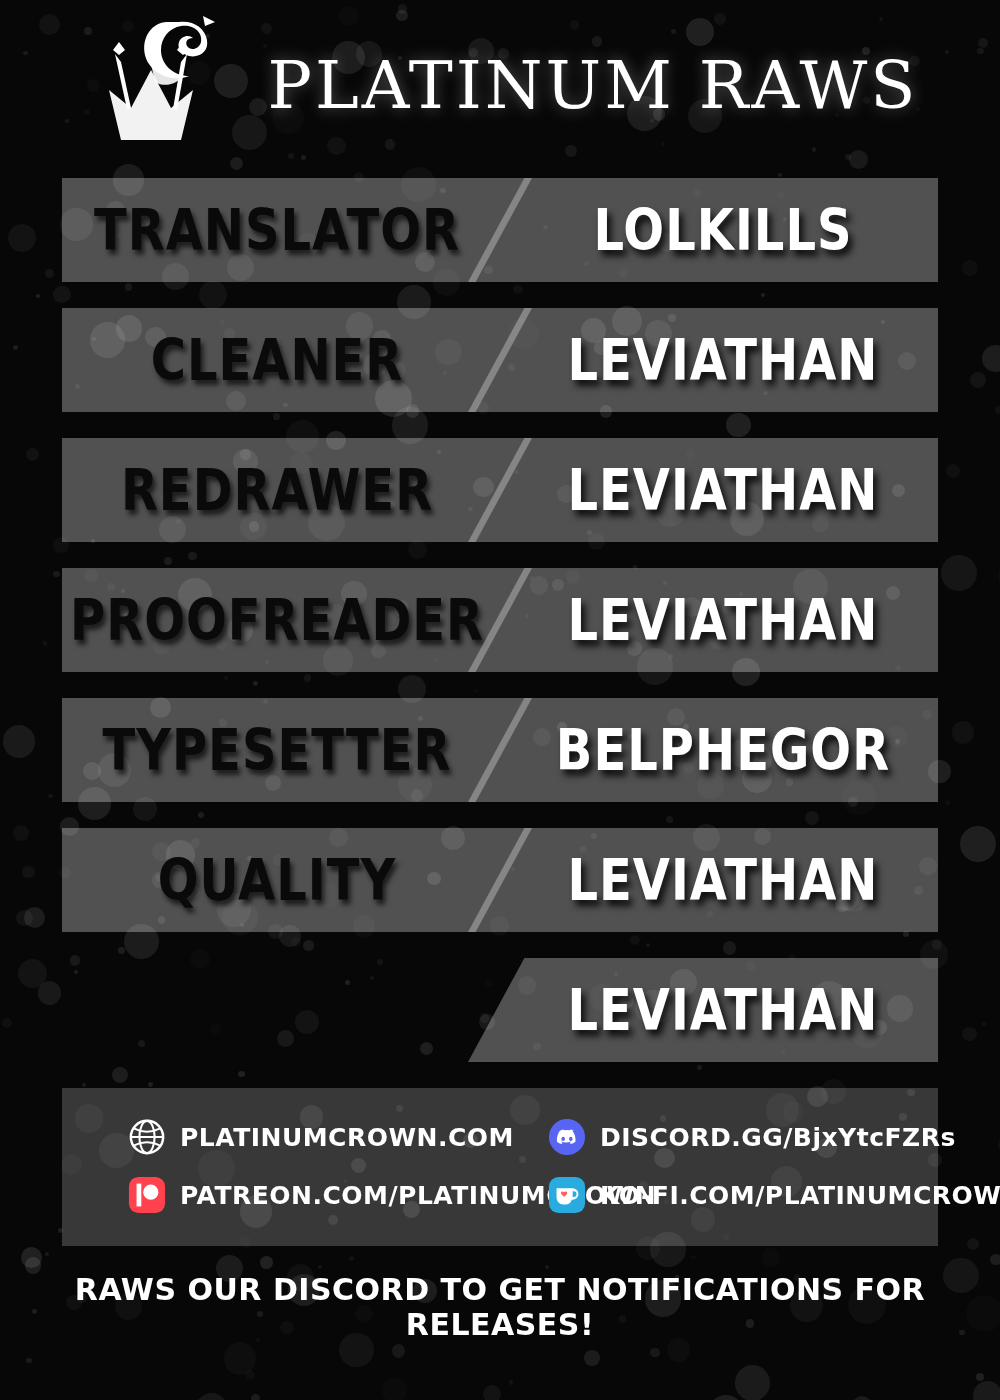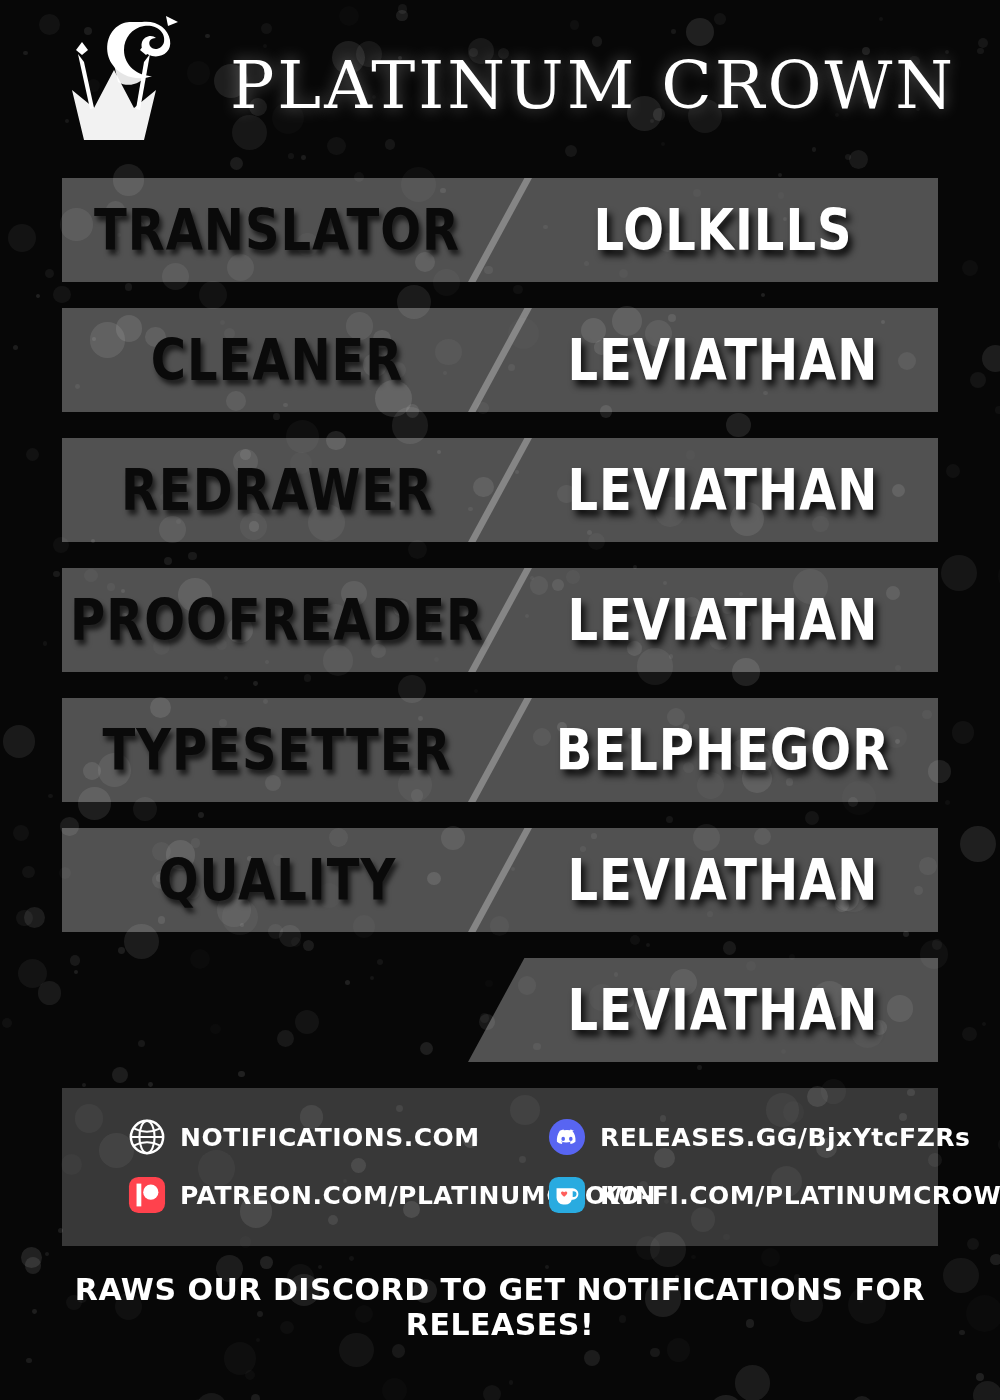--- a/index.html
+++ b/index.html
@@ -640,21 +640,21 @@
 
           <path d="M88 10 c14 -2 26 6 28 18 c2 12 -8 18 -18 16 c-8 -2 -12 -8 -10 -14
                    c2 -6 10 -8 14 -4 c-6 0 -8 4 -6 8 c3 5 12 4 14 -4 c2 -10 -8 -18 -20 -16
                    c-12 2 -20 12 -20 24 c0 16 14 26 28 26 c-14 6 -32 0 -40 -12
                    c-8 -12 -6 -30 6 -38 c5 -4 11 -4 14 -4 Z"></path>
           <path d="M60 52 c8 10 22 14 32 10 c-4 10 -18 14 -28 8 Z" opacity="0.9"></path>
           <path d="M112 4 l12 6 l-10 4 Z"></path>
         </g>
       </svg>
     </div>
-    <div id="site-title">PLATINUM CROWN</div>
+    <div id="site-title">PLATINUM RAWS</div>
   </div>
 
   <div id="credits">
       <div class="row">
         <div class="bar bar-left">
           <div class="role-text">TRANSLATOR</div>
         </div>
         <div class="bar bar-right">
           <div class="name-text">LOLKILLS</div>
         </div>
@@ -712,32 +712,32 @@
           <div class="link-item">
             <span>
               <svg class="ico" viewBox="0 0 40 40">
                 <circle cx="20" cy="20" r="17" fill="none" stroke="#ffffff" stroke-width="2.6"></circle>
                 <ellipse cx="20" cy="20" rx="8" ry="17" fill="none" stroke="#ffffff" stroke-width="2.2"></ellipse>
                 <line x1="3" y1="20" x2="37" y2="20" stroke="#ffffff" stroke-width="2.2"></line>
                 <path d="M6 11 Q20 18 34 11" fill="none" stroke="#ffffff" stroke-width="2"></path>
                 <path d="M6 29 Q20 22 34 29" fill="none" stroke="#ffffff" stroke-width="2"></path>
               </svg>
             </span>
-            <span class="lbl">NOTIFICATIONS.COM</span>
+            <span class="lbl">PLATINUMCROWN.COM</span>
           </div>
           <div class="link-item">
             <span>
               <svg class="ico" viewBox="0 0 40 40">
                 <circle cx="20" cy="20" r="19" fill="#5865F2"></circle>
                 <path d="M27.6 13.4a16 16 0 0 0-4-1.2l-.3.6a14 14 0 0 1 3.5 1.2 17 17 0 0 0-13.6 0 14 14 0 0 1 3.5-1.2l-.3-.6a16 16 0 0 0-4 1.2c-2.6 3.9-3.3 7.7-3 11.5a16.5 16.5 0 0 0 5 2.5l1-1.6a10.6 10.6 0 0 1-1.7-.8l.4-.3a11.8 11.8 0 0 0 10.1 0l.4.3a10.6 10.6 0 0 1-1.7.8l1 1.6a16.5 16.5 0 0 0 5-2.5c.4-4.4-.6-8.2-3.3-11.5z" fill="#fff"></path>
                 <ellipse cx="16" cy="22" rx="1.9" ry="2.2" fill="#5865F2"></ellipse>
                 <ellipse cx="24" cy="22" rx="1.9" ry="2.2" fill="#5865F2"></ellipse>
               </svg>
             </span>
-            <span class="lbl">RELEASES.GG/BjxYtcFZRs</span>
+            <span class="lbl">DISCORD.GG/BjxYtcFZRs</span>
           </div>
         </div>
         <div class="link-row">
           <div class="link-item">
             <span>
               <svg class="ico" viewBox="0 0 40 40">
                 <rect x="1" y="1" width="38" height="38" rx="10" fill="#FF424D"></rect>
                 <circle cx="24" cy="17" r="8" fill="#fff"></circle>
                 <rect x="9" y="8" width="5" height="24" fill="#fff"></rect>
               </svg>

